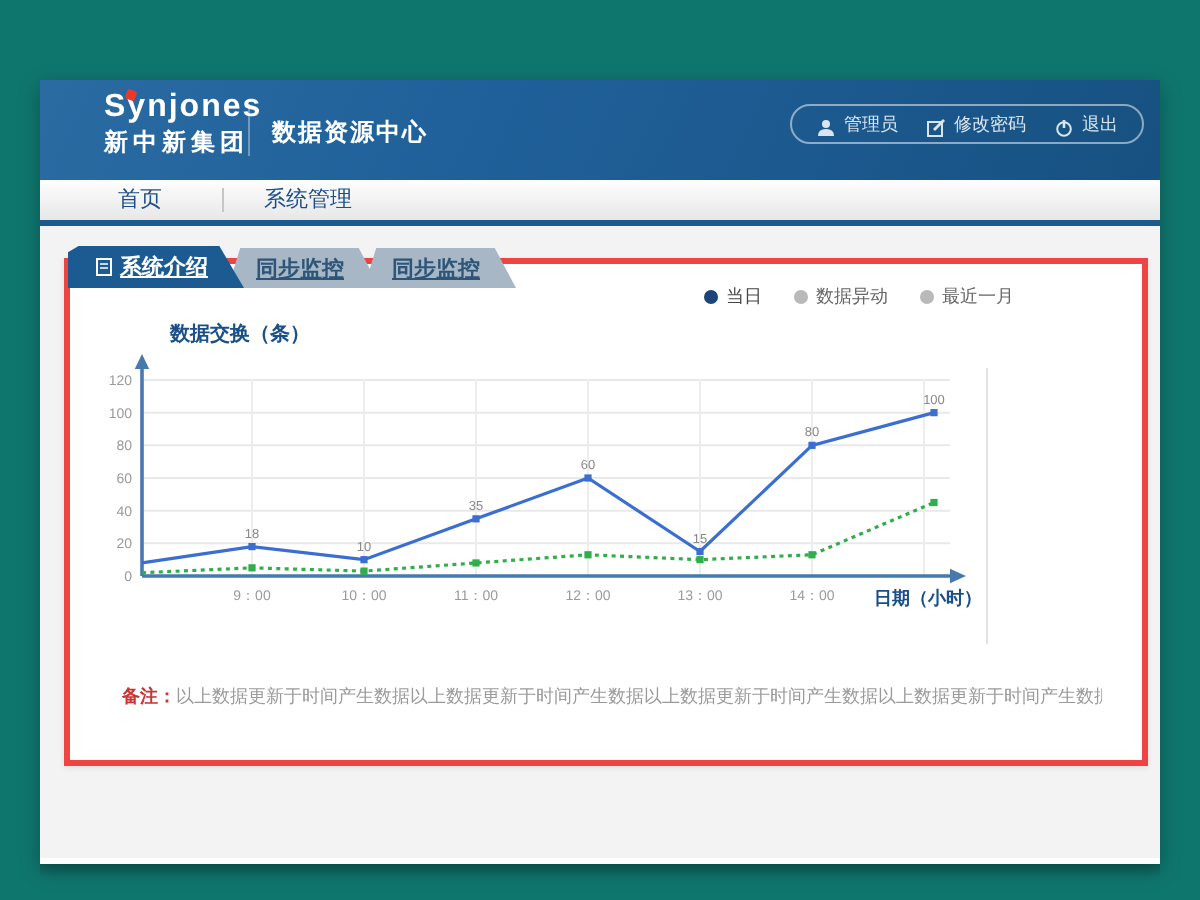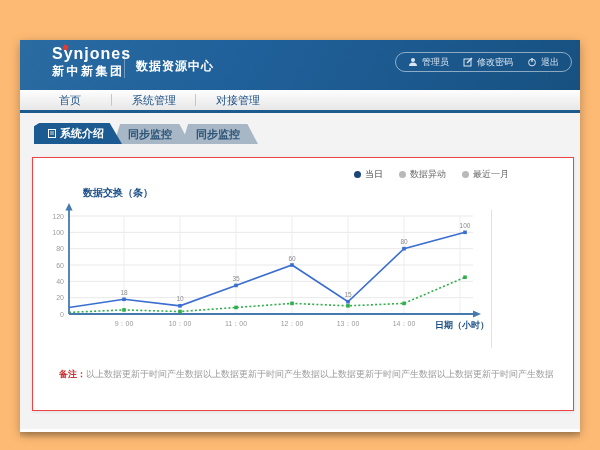--- a/index.html
+++ b/index.html
@@ -1,58 +1,58 @@
 <!DOCTYPE html>
 <html><head>
 <meta charset="utf-8">
 <style>
   * { margin:0; padding:0; box-sizing:border-box; }
   html,body { width:600px; height:450px; overflow:hidden; }
   body { font-family:"Liberation Sans","DejaVu Sans",sans-serif; background:#fafafa; }
-  .stage { position:relative; width:600px; height:450px; background:#fdba74; }
+  .stage { position:relative; width:600px; height:450px; background:#0f766e; }
   .window { position:absolute; left:20px; top:40px; width:560px; height:392px;
             background:#fff; box-shadow:0 3px 10px rgba(0,0,0,.28); }
 
   
   .header { position:relative; height:50px;
             background:linear-gradient(115deg,#2a6ba2 0%,#20609a 40%,#175181 100%); }
   .logo { position:absolute; left:32px; top:6px; color:#fff; line-height:1.05; }
   .logo-en { font-size:16px; font-weight:bold; letter-spacing:1px; position:relative; }
   .logo-en .red-dot { position:absolute; left:11px; top:-1px; width:5px; height:5px;
                       background:#e8392b; border-radius:1px; transform:rotate(20deg); }
   .logo-cn { font-size:12px; font-weight:bold; letter-spacing:2.5px; margin-top:2px; }
   .header-divider { position:absolute; left:104px; top:12px; width:1px; height:26px;
                     background:rgba(255,255,255,.35); }
   .app-title { position:absolute; left:116px; top:18px; color:#fff; font-size:12px;
                letter-spacing:1px; font-weight:bold; }
   .user-pill { position:absolute; right:8px; top:12px; height:20px; display:flex;
                align-items:center; gap:14px; padding:0 12px;
                border:1px solid rgba(255,255,255,.5); border-radius:10px; }
-  .pill-item { display:flex; align-items:center; gap:4px; color:#d9e6f2; font-size:9px;
+  .pill-item { display:flex; align-items:flex-end; gap:4px; color:#d9e6f2; font-size:9px;
                cursor:pointer; white-space:nowrap; }
   .pill-item svg { display:block; }
 
   
   .nav { height:23px; background:linear-gradient(#fefefe,#e7e7e7);
          border-bottom:3px solid #1d5a8e; display:flex; align-items:center; padding-left:8px; }
   .nav-item { width:84px; text-align:center; font-size:11px; font-weight:normal; color:#1b4f87;
               cursor:pointer; position:relative; line-height:20px; }
   .nav-item:not(:last-child)::after { content:""; position:absolute; right:0; top:4px;
               width:1px; height:12px; background:#c6c6c6; }
 
   
   .content { position:relative; height:316px; background:#f3f3f3; }
   .tabs { position:absolute; left:14px; top:10px; display:flex; z-index:2; }
   .tab { height:20px; margin-top:1px; padding:0 18px 0 14px; display:flex; align-items:center;
          gap:4px; font-size:11px; font-weight:bold; color:#2e5578; background:#a7b7c6;
-         cursor:pointer; clip-path:polygon(0 100%,8% 0,86% 0,100% 100%); margin-left:-8px; }
+         cursor:pointer; clip-path:polygon(0 100%,8% 0,86% 0,100% 100%); margin-left:-8px;text-decoration:underline; }
   .tab.active { height:21px; margin-top:0; background:#1c5a92; color:#fff; margin-left:0;
                 clip-path:polygon(0 100%,0 15%,6% 0,86% 0,100% 100%); z-index:3; }
-  .panel { position:absolute; left:12px; top:44px; width:542px; height:254px; background:#fff;
-           border:1px solid #ef4444; box-shadow:0 1px 3px rgba(0,0,0,.08); }
+  .panel { position:absolute; left:12px; top:16px; width:542px; height:254px; background:#fff;
+           border:3px solid #ef4444; box-shadow:0 1px 3px rgba(0,0,0,.08); }
 
   .range-group { position:absolute; top:10px; right:64px; display:flex; gap:16px; }
   .radio-item { display:flex; align-items:center; gap:4px; font-size:9px; color:#666; cursor:pointer; }
   .radio-dot { width:7px; height:7px; border-radius:50%; background:#b9b9b9; }
   .radio-item.selected .radio-dot { background:#1d4479; }
   .radio-item.selected { color:#444; }
 
   .y-title { position:absolute; left:26px; top:28px; font-size:10px; font-weight:bold; color:#1a4f87;margin-left:24px; }
   .chart-svg { position:absolute; left:4px; top:44px; }
   .legend-divider { position:absolute; left:458px; top:52px; height:138px; width:0;
@@ -106,21 +106,20 @@
             <path d="M5 1 L5 5" stroke="#d9e6f2" stroke-width="1.3"></path>
           </svg>
           <span>退出</span>
         </div>
       </div>
     </div>
 
     <div class="nav">
       <div class="nav-item">首页</div>
       <div class="nav-item">系统管理</div>
-      <div class="nav-item">对接管理</div>
     </div>
 
     <div class="content">
 
       <div class="tabs">
         <div class="tab active">
           <svg width="8" height="9" viewBox="0 0 8 9">
             <rect x="0.5" y="0.5" width="7" height="8" fill="none" stroke="#fff" stroke-width="1"></rect>
             <path d="M2 3 L6 3 M2 5 L6 5" stroke="#fff" stroke-width="0.8"></path>
           </svg>

